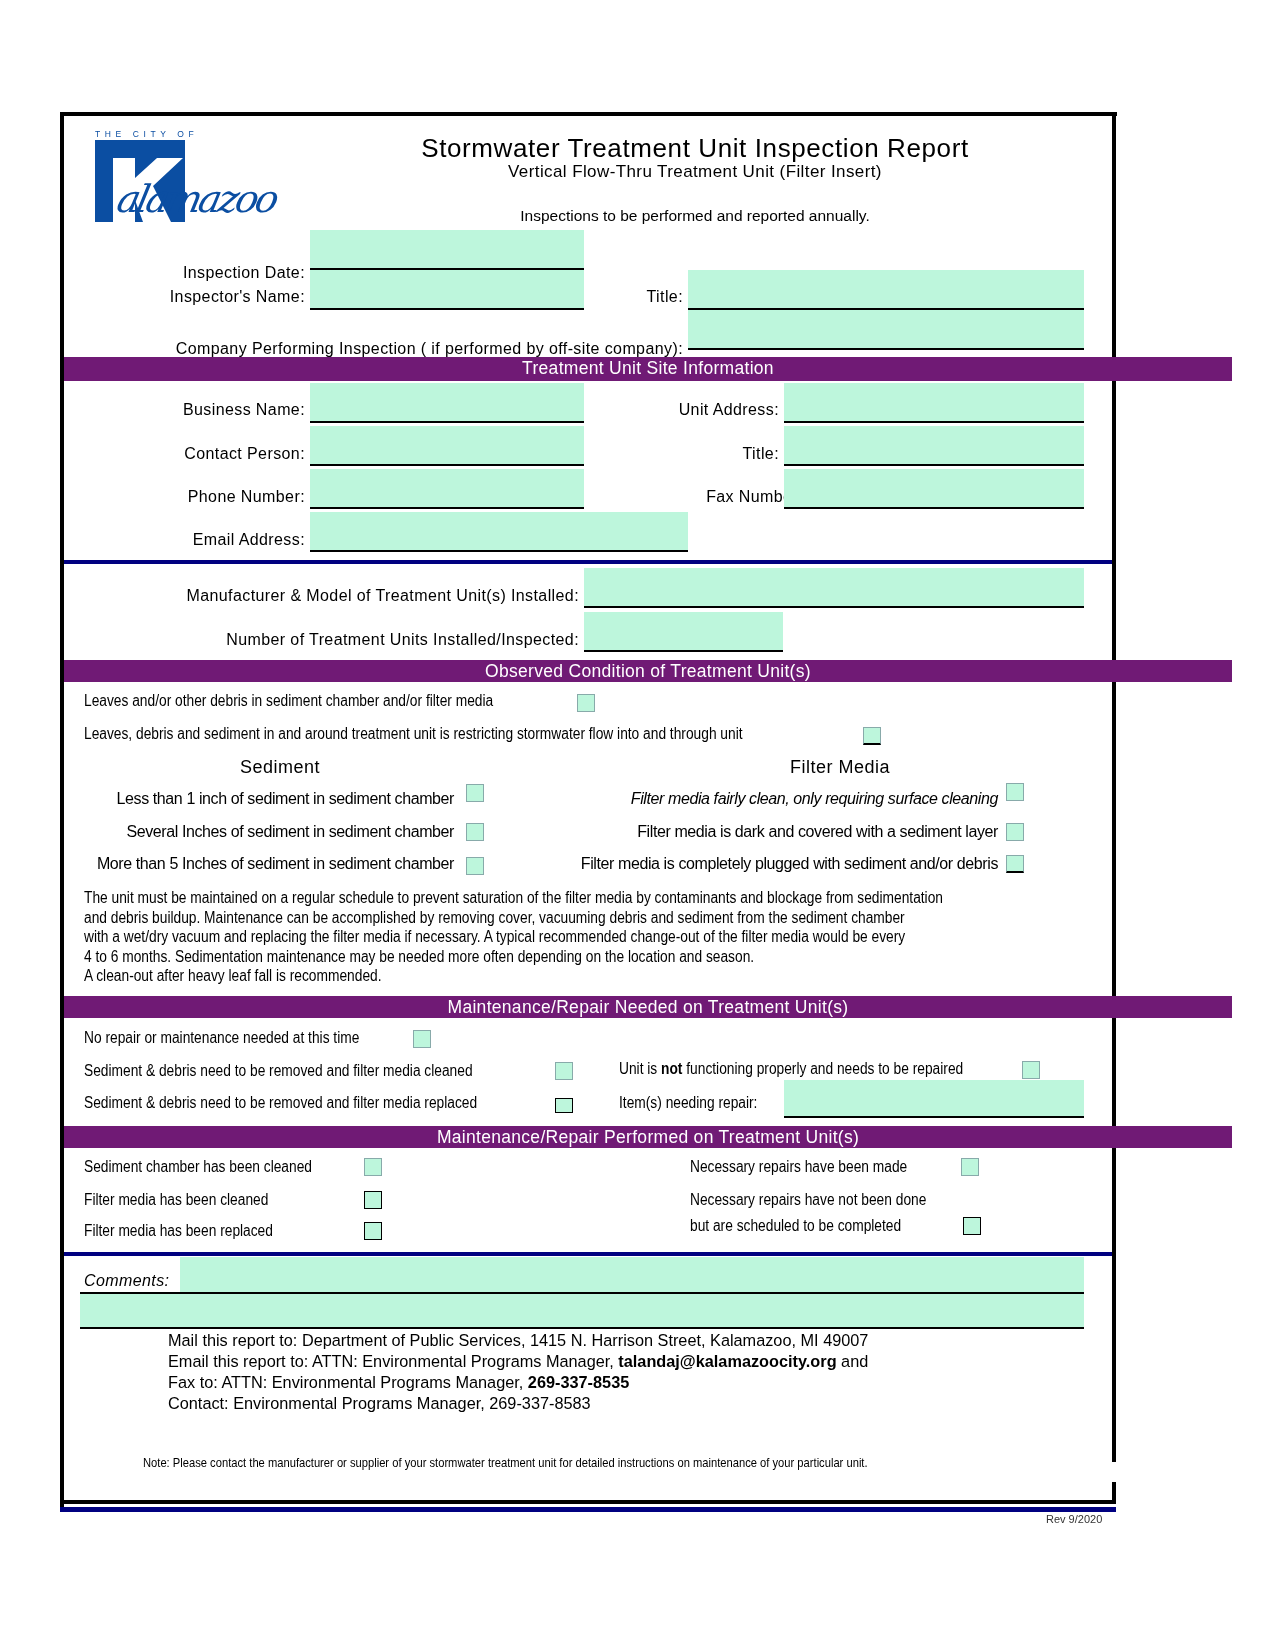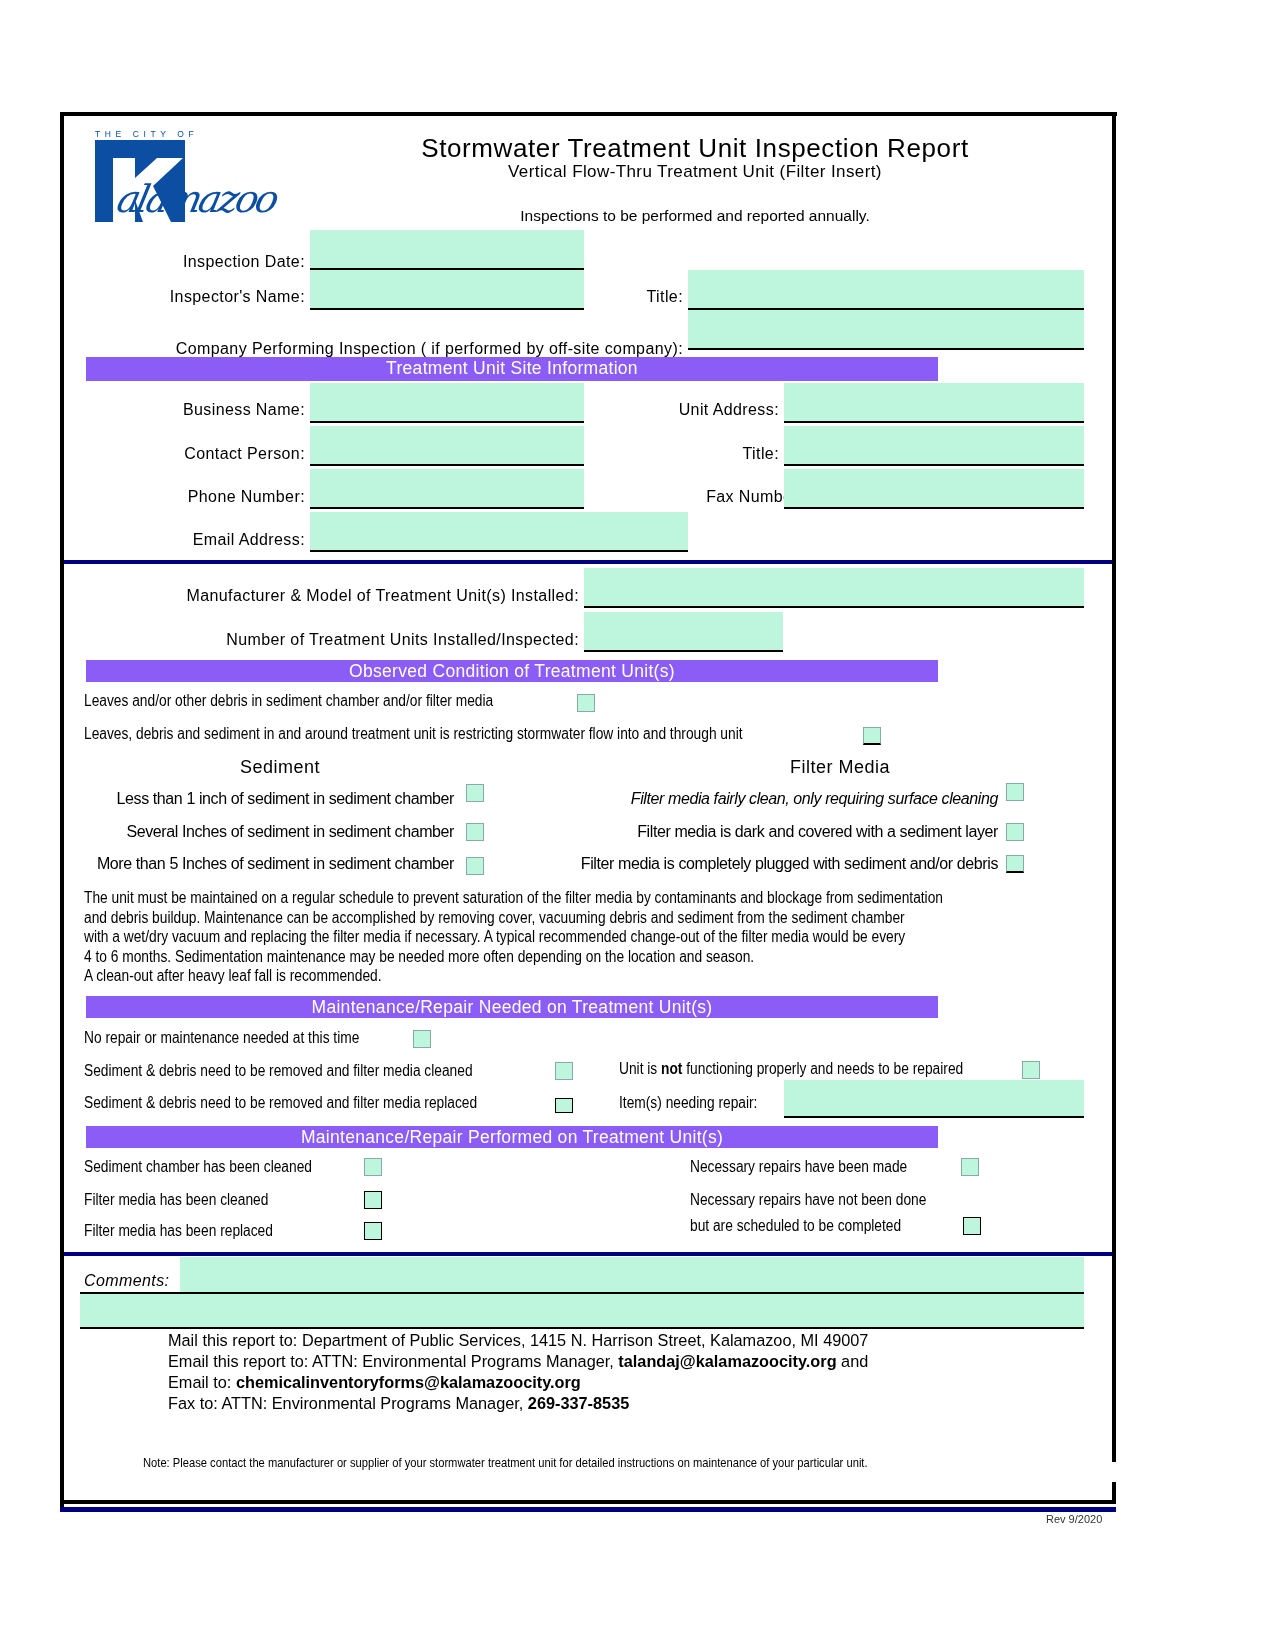--- a/index.html
+++ b/index.html
@@ -5,22 +5,22 @@
   html, body { margin:0; padding:0; background:#ffffff; }
   body { width:1275px; height:1649px; position:relative; overflow:hidden;
          font-family:"Liberation Sans", sans-serif; color:#000; }
   .abs { position:absolute; }
   .frame-top { left:60px; top:112px; width:1057px; height:4px; background:#000; }
   .frame-left { left:60px; top:112px; width:4px; height:1396px; background:#000; }
   .frame-right-a { left:1112px; top:112px; width:4px; height:1350px; background:#000; }
   .frame-right-b { left:1112px; top:1482px; width:4px; height:22px; background:#000; }
   .frame-bottom { left:60px; top:1500px; width:1056px; height:4px; background:#000; }
   .frame-blue { left:60px; top:1507px; width:1056px; height:5px; background:#000080; }
-  .bar { left:64px; width:852px; background:#8b5cf6; color:#ffffff; text-align:center;
-         font-size:17.5px; letter-spacing:0.3px; line-height:22px;margin-left:22px; }
+  .bar { left:64px; width:1168px; background:#701a75; color:#ffffff; text-align:center;
+         font-size:17.5px; letter-spacing:0.3px; line-height:22px; }
   .divider { left:64px; width:1048px; height:4px; background:#000080; }
   .field { background:#bdf6dc; border-bottom:2px solid #000; box-sizing:border-box; }
   .lbl { font-size:16px; letter-spacing:0.4px; white-space:nowrap; }
   .lbl.r { text-align:right; }
   .cond { font-family:"Liberation Sans Narrow","Liberation Sans", sans-serif; font-size:16px;
           white-space:nowrap; transform-origin:left center; }
   .cb { width:18px; height:18px; background:#bdf6dc; border:1px solid #8aa; box-sizing:border-box; }
   .cb.dark { border:1.5px solid #000; }
   .cb.darkbot { border-bottom:2px solid #000; }
   .title { font-size:26px; letter-spacing:0.6px; }
@@ -48,21 +48,21 @@
     <rect x="0" y="12" width="90" height="82" fill="#0b4ea2"></rect>
     <polygon points="18,30 40,30 40,50 62,30 88,30 58,58 76,94 48,94 40,72 40,94 18,94" fill="#ffffff"></polygon>
     <text x="38" y="84" font-family="DejaVu Serif, serif" font-style="italic" font-size="38" fill="#0b4ea2" transform="skewX(-12)" letter-spacing="-3">alamazoo</text>
   </svg>
 </div>
 
 <div class="abs title" style="left:405px; top:133px; width:580px; text-align:center;">Stormwater Treatment Unit Inspection Report</div>
 <div class="abs subtitle" style="left:405px; top:162px; width:580px; text-align:center;">Vertical Flow-Thru Treatment Unit (Filter Insert)</div>
 <div class="abs small" style="left:405px; top:207px; width:580px; text-align:center;">Inspections to be performed and reported annually.</div>
 
-<div class="abs lbl r" style="left:100px; top:253px; width:205px;">Inspection Date:</div>
+<div class="abs lbl r" style="left:100px; top:264px; width:205px;">Inspection Date:</div>
 <div class="abs field" style="left:310px; top:230px; width:274px; height:40px;"></div>
 
 <div class="abs lbl r" style="left:100px; top:288px; width:205px;">Inspector's Name:</div>
 <div class="abs field" style="left:310px; top:270px; width:274px; height:40px;"></div>
 
 <div class="abs lbl r" style="left:560px; top:288px; width:123px;">Title:</div>
 <div class="abs field" style="left:688px; top:270px; width:396px; height:40px;"></div>
 
 <div class="abs lbl r" style="left:90px; top:329px; width:593px;margin-top:11px;">Company Performing Inspection ( if performed by off-site company):</div>
 <div class="abs field" style="left:688px; top:310px; width:396px; height:40px;"></div>
@@ -169,19 +169,19 @@
 <div class="abs divider" style="top:1252px;"></div>
 
 <div class="abs lbl" style="left:84px; top:1272px;font-style:italic;">Comments:</div>
 <div class="abs field" style="left:180px; top:1257px; width:904px; height:37px; border-bottom:none;"></div>
 <div class="abs" style="left:80px; top:1292px; width:1004px; height:2px; background:#000;"></div>
 <div class="abs field" style="left:80px; top:1294px; width:1004px; height:35px;"></div>
 
 <div class="abs mail" style="left:168px; top:1330px;">
   <div>Mail this report to: Department of Public Services, 1415 N. Harrison Street, Kalamazoo, MI 49007</div>
   <div><span>Email this report to: ATTN: Environmental Programs Manager, </span><b>talandaj@kalamazoocity.org</b><span> and</span></div>
-  <div><span>Email to: </span><b>chemicalinventoryforms@kalamazoocity.org</b></div>
   <div><span>Fax to: ATTN: Environmental Programs Manager, </span><b>269-337-8535</b></div>
+  <div>Contact: Environmental Programs Manager, 269-337-8583</div>
 </div>
 
 <div class="abs note cond" style="left: 143px; top: 1455px; transform: scaleX(0.86);">Note: Please contact the manufacturer or supplier of your stormwater treatment unit for detailed instructions on maintenance of your particular unit.</div>
 
 <div class="abs rev" style="left:1046px; top:1513px;">Rev 9/2020</div>
 
 </body></html>

